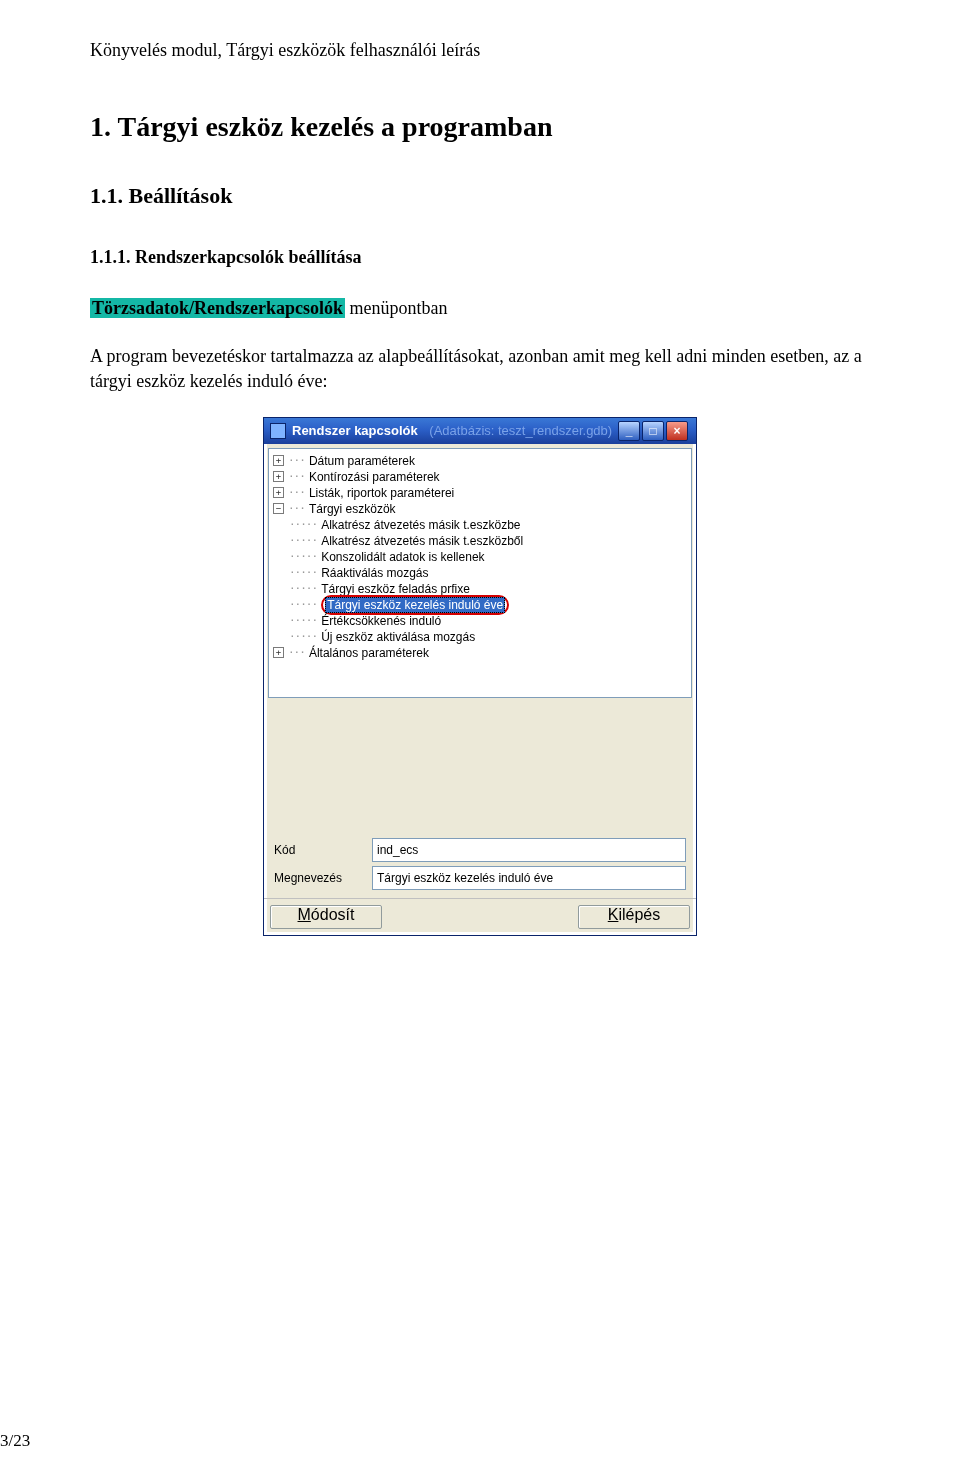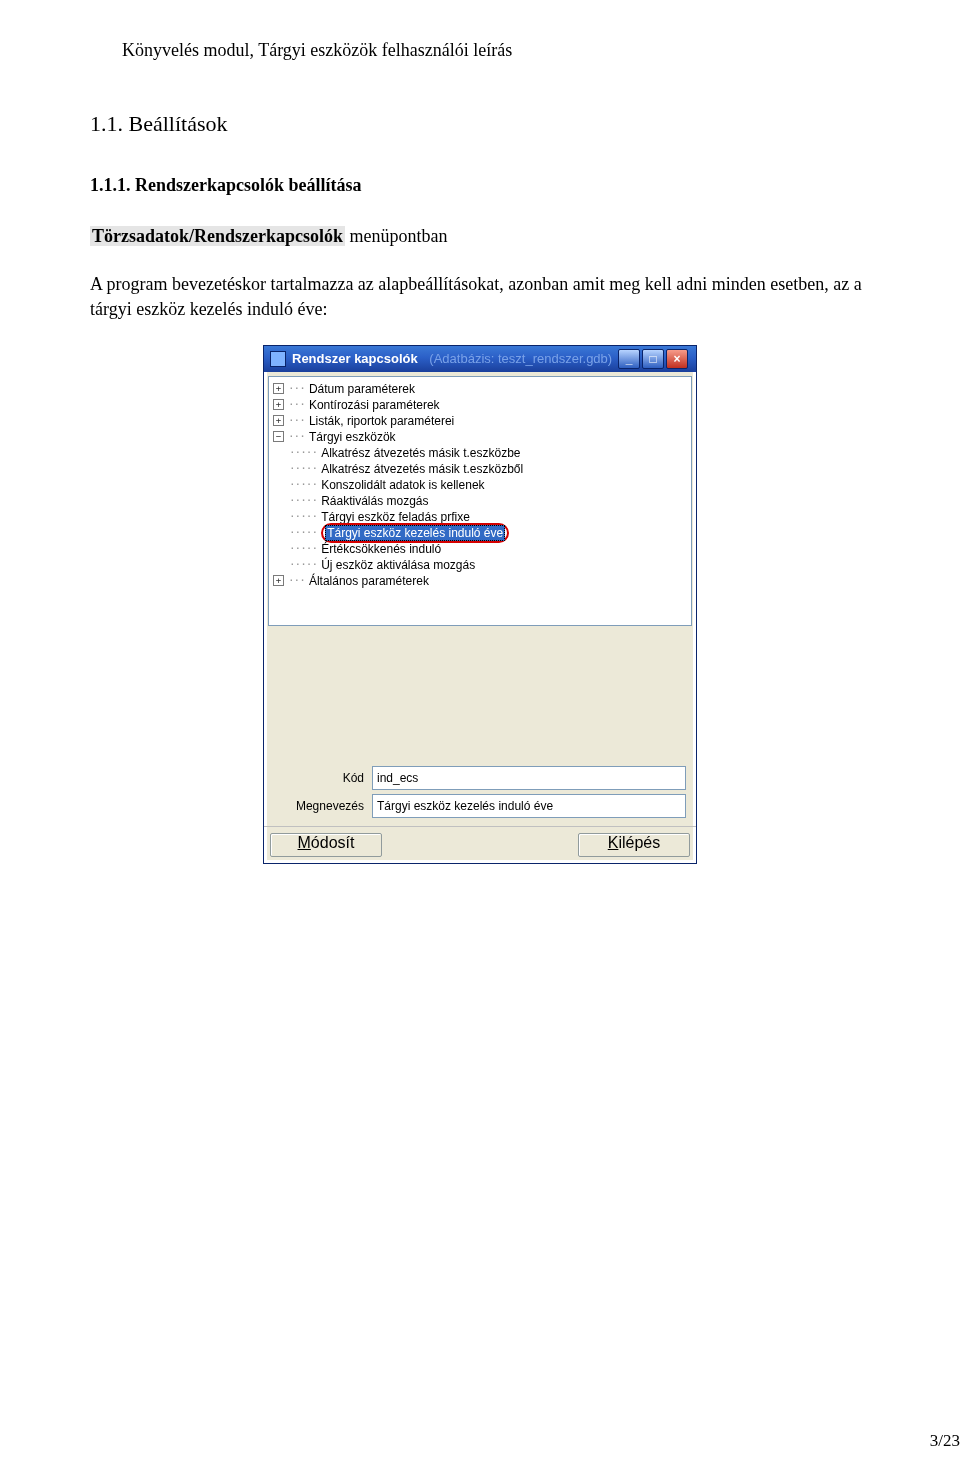--- a/index.html
+++ b/index.html
@@ -13,44 +13,43 @@
   .page {
     width: 960px;
     min-height: 1481px;
     box-sizing: border-box;
     padding: 40px 90px 30px 90px;
     position: relative;
   }
   .doc-header {
     font-size: 18px;
     margin-bottom: 50px;
-    margin-left: 32px;
   }
   h1.section-title {
     font-size: 28px;
     font-weight: bold;
     margin: 0 0 40px 0;
   }
   h2.subsection-title {
     font-size: 22px;
-    font-weight: normal;
+    font-weight: bold;
     margin: 0 0 38px 0;
   }
   h3.subsubsection-title {
     font-size: 18px;
     font-weight: bold;
     margin: 0 0 28px 0;
   }
   .para {
     font-size: 18px;
     line-height: 1.35;
     margin: 0 0 24px 0;
   }
   .menu-path {
-    background: #e5e5e5;
+    background: #14b8a6;
     font-weight: bold;
     padding: 0 2px;
   }
   
   .screenshot-wrap {
     display: flex;
     justify-content: center;
     margin-top: 20px;
   }
   .win {
@@ -147,21 +146,21 @@
   .form-area {
     padding: 6px 10px 4px 10px;
   }
   .form-row {
     display: flex;
     align-items: center;
     margin-bottom: 4px;
   }
   .form-row .lbl {
     width: 90px;
-    text-align: right;
+    text-align: left;
     padding-right: 8px;
     font-size: 12px;
   }
   .form-row .field {
     flex: 1 1 auto;
     background: #fff;
     border: 1px solid #7f9db9;
     height: 24px;
     padding: 1px 4px;
     font-size: 12px;
@@ -187,32 +186,33 @@
     border: 1px solid #919b9c;
     border-radius: 2px;
     font-size: 16px;
     display: flex; align-items: flex-start; justify-content: center;
     box-shadow: inset 1px 1px 0 #fff;
   }
   .btnbar .btn .ul { text-decoration: underline; }
   .page-num {
     position: absolute;
     bottom: 30px;
-    left: 17px; right: 0;
-    text-align: right;
+    left: 0; right: 0;
+    text-align: left;
     font-size: 17px;
   }
 </style>
 </head>
 <body>
 
 <div class="page">
 
   <div class="doc-header">Könyvelés modul, Tárgyi eszközök felhasználói leírás</div>
 
+  <h1 class="section-title">1. Tárgyi eszköz kezelés a programban</h1>
   <h2 class="subsection-title">1.1. Beállítások</h2>
   <h3 class="subsubsection-title">1.1.1. Rendszerkapcsolók beállítása</h3>
 
   <p class="para">
     <span class="menu-path">Törzsadatok/Rendszerkapcsolók</span><span> menüpontban</span>
   </p>
 
   <p class="para">A program bevezetéskor tartalmazza az alapbeállításokat, azonban amit meg kell adni minden esetben, az a tárgyi eszköz kezelés induló éve:</p>
 
   <div class="screenshot-wrap">

